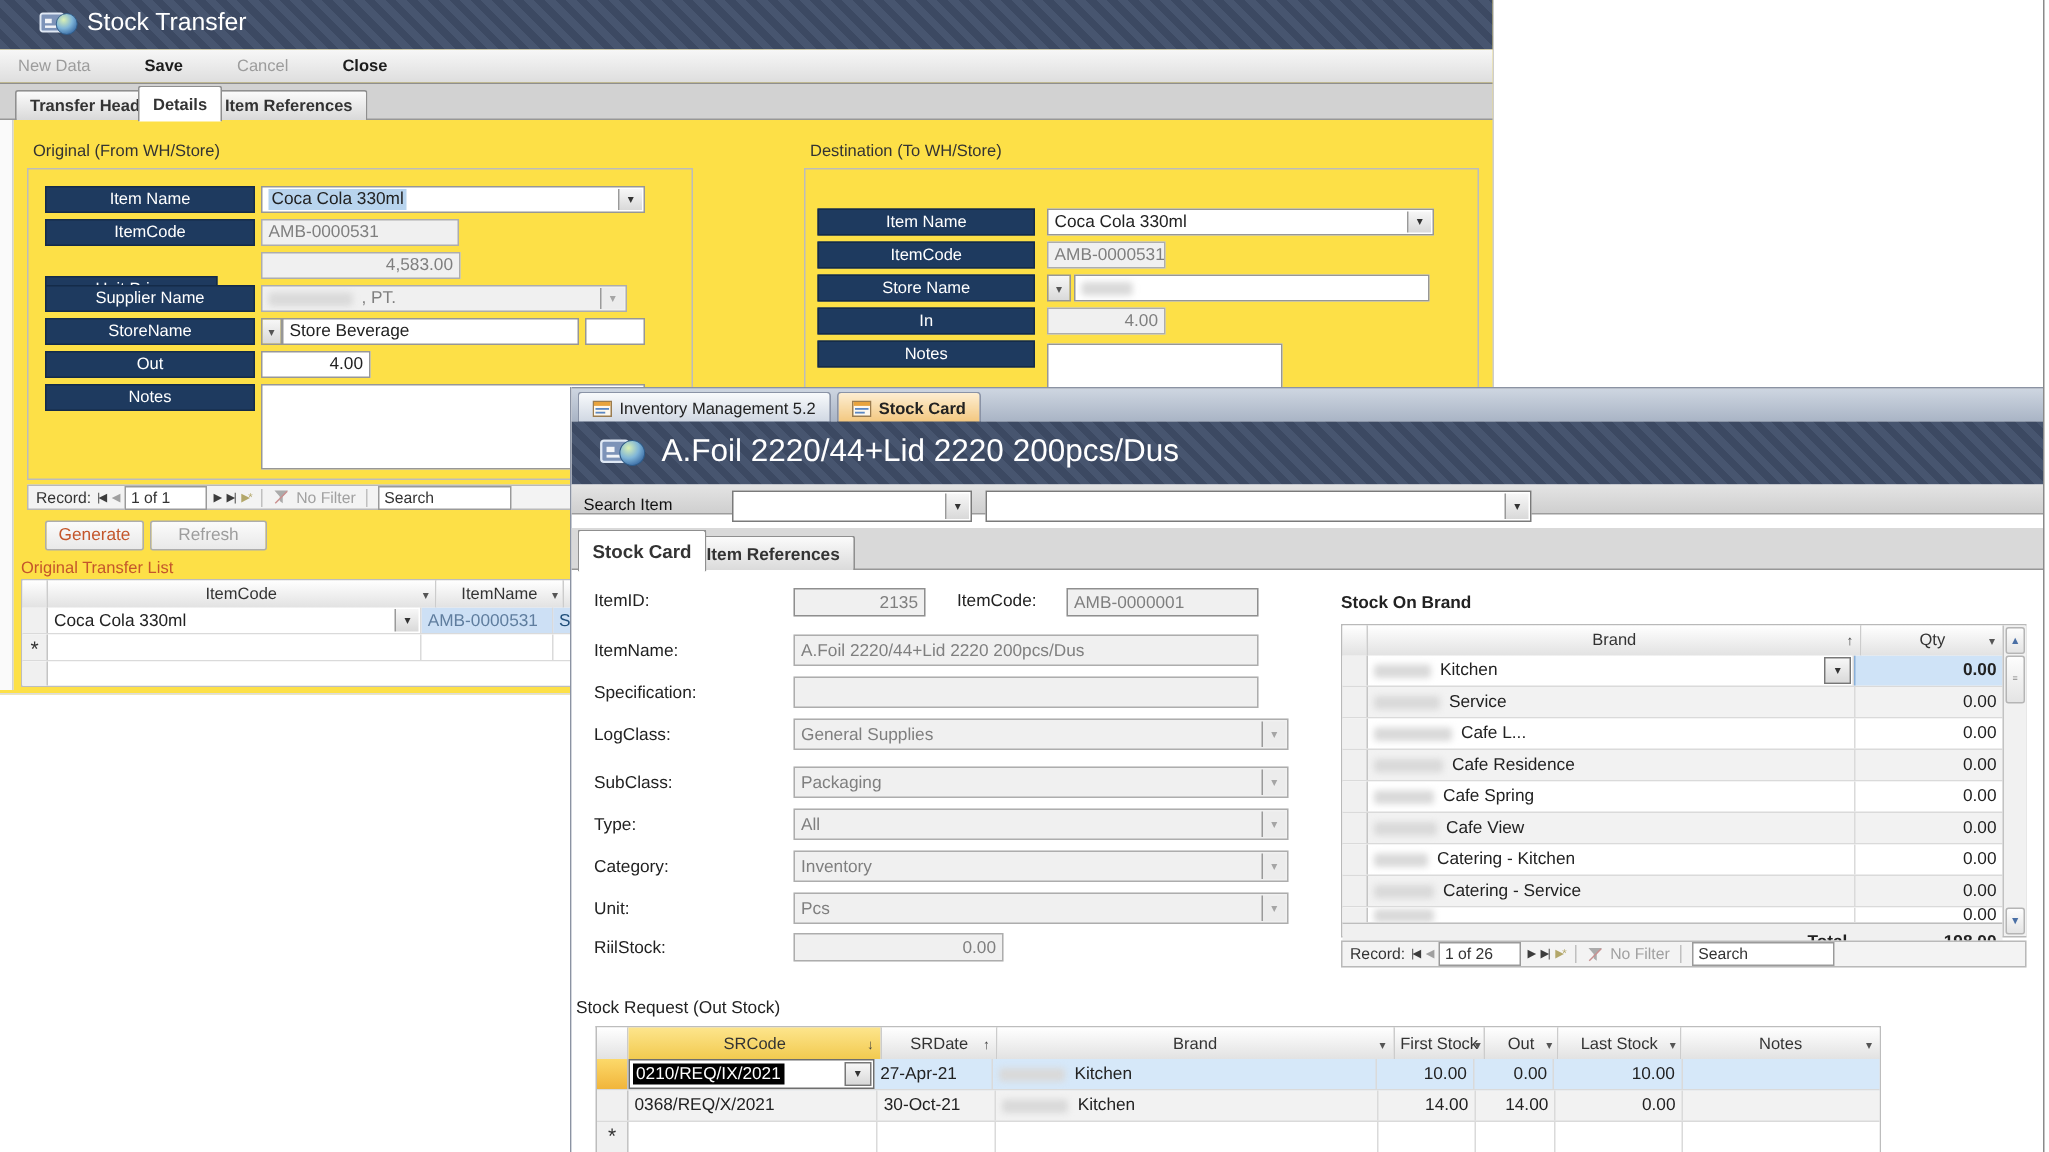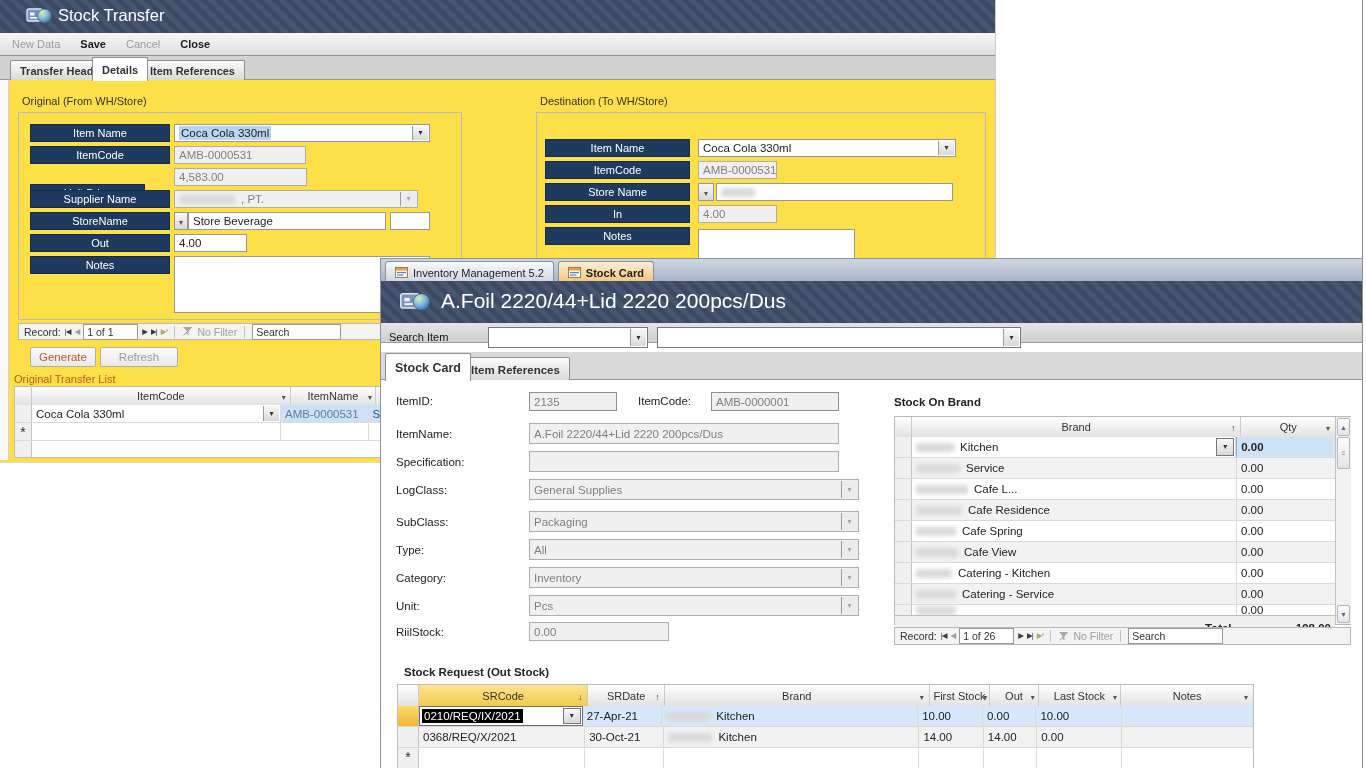--- a/index.html
+++ b/index.html
@@ -6,32 +6,32 @@
   body{width:1366px;height:768px;position:relative;background:#fff;overflow:hidden;
        font-family:"Liberation Sans","DejaVu Sans",sans-serif;color:#222}
   .abs{position:absolute;box-sizing:border-box}
   .stripes{background:repeating-linear-gradient(45deg,#47556f 0 5px,#3c4962 5px 10px)}
   .wtitle{color:#fff;white-space:nowrap}
   .lblbox{background:#1e3a5f;border:1px solid #142b49;color:#fff;font-size:11px;
           display:flex;align-items:center;justify-content:center;white-space:nowrap}
   .tbx{background:#fff;border:1px solid #979797;font-size:11.5px;color:#222;
        display:flex;align-items:center;padding:0 4px;overflow:hidden;white-space:nowrap}
   .dis{background:#f0f0f0;color:#7f7f7f;border-color:#adadad}
-  .rnum{justify-content:flex-start}
+  .rnum{justify-content:flex-end}
   .ddbtn{position:absolute;right:1px;top:1px;bottom:1px;width:15px;
          background:linear-gradient(#f7f7f7,#d9d9d9);border-left:1px solid #9a9a9a;
          display:flex;align-items:center;justify-content:center}
   .ddbtn::after{content:"▾";font-size:8px;color:#333;line-height:1}
   .ddbtn.gray::after{color:#a5a5a5}
   .ddbtn.gray{background:#ececec}
   .redact{display:inline-block;height:9px;background:#d9d9d9;border-radius:2px;
           filter:blur(2px);margin-right:6px;flex:none}
   .gbox{border:1px solid #bcbcbc}
   .toolbar{background:linear-gradient(#f7f7f7,#dedede);border-bottom:1px solid #8f8f8f;
-           display:flex;align-items:center;gap:20px;padding:0 12px;font-size:11px}
+           display:flex;align-items:center;gap:36px;padding:0 12px;font-size:11px}
   .tabrow{background:#d2d2d2;border-bottom:1px solid #979797}
   .ftab{position:absolute;display:flex;align-items:center;justify-content:center;
         background:linear-gradient(#fbfbfb,#d9d9d9);border:1px solid #8f8f8f;
         border-bottom:none;border-radius:2px 2px 0 0;font-size:11px;font-weight:600;
         color:#333;padding:0 9px;white-space:nowrap}
   .ftab.on{background:#fff;font-weight:600;z-index:3}
   .hdrcell{background:linear-gradient(#ffffff,#e2e2e2);border-right:1px solid #cccccc;
            display:flex;align-items:center;justify-content:center;font-size:11px;
            color:#333;position:relative;overflow:hidden;white-space:nowrap}
   .hdrcell.yellow{background:linear-gradient(#fde58c,#f2ca50)}
@@ -539,21 +539,21 @@
           <line x1="1.5" y1="9.5" x2="9.5" y2="1.5" stroke="#c98f8f" stroke-width="1"></line>
         </svg>
       </span>
     <span class="muted">No Filter</span>
     <span class="vsep"></span>
     <span class="posbox" style="width:90px">
       <span>Search</span>
       </span>
   </div>
 
-  <span class="abs" style="left:23px;top:408px;font-size:11.5px;font-weight:700">Stock Request (Out Stock)</span>
+  <span class="abs" style="left:3px;top:408px;font-size:11.5px;font-weight:400">Stock Request (Out Stock)</span>
 
   <div class="abs" style="left:16px;top:426px;width:857px;height:84px;border:1px solid #bdbdbd;border-bottom:none;background:#fff">
     <div style="display:flex;height:21px">
       <div class="hdrcell" style="width:20px"></div>
       <div class="hdrcell yellow" style="width:170px">
         <span>SRCode</span>
         <span class="sort-down" style="position:absolute;right:5px"></span>
         </div>
       <div class="hdrcell" style="width:76px">
         <span>SRDate</span>

